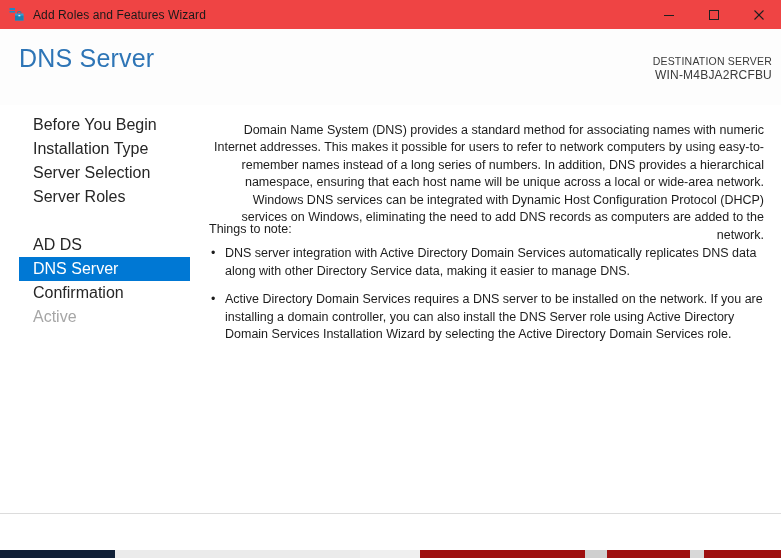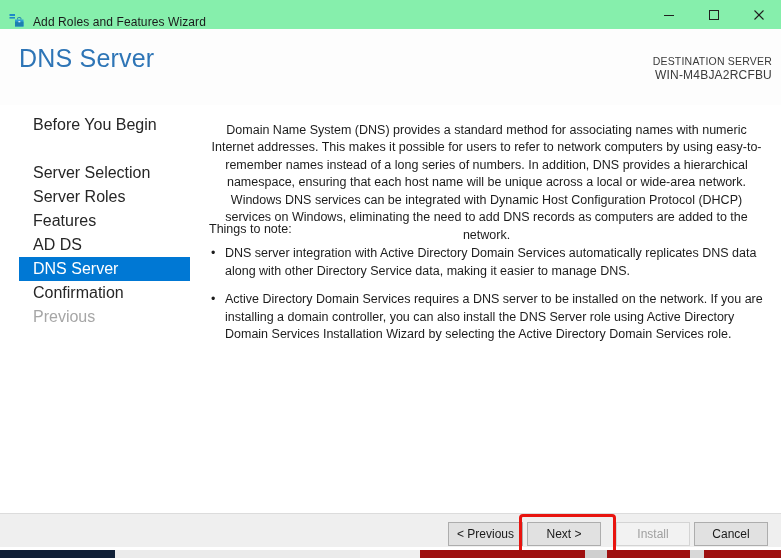--- a/index.html
+++ b/index.html
@@ -22,23 +22,23 @@
     background: #ffffff;
     box-sizing: border-box;
   }
 
   
   #title-bar {
     position: absolute;
     left: 0; top: 0;
     width: 781px;
     height: 29px;
-    background: #86efac;
-    display: flex;
-    align-items: flex-end;
+    background: #ef4444;
+    display: flex;
+    align-items: center;
   }
   #title-bar-icon {
     width: 16px;
     height: 16px;
     margin-left: 9px;
     margin-right: 8px;
     position: relative;
     flex: 0 0 auto;
   }
   #title-bar-text {
@@ -153,21 +153,21 @@
     background: #ffffff;
   }
   #intro-paragraph {
     position: absolute;
     left: 18px;
     top: 4px;
     width: 555px;
     font-size: 12.5px;
     color: #1c1c1c;
     line-height: 17.6px;
-    text-align: center;
+    text-align: right;
   }
   #things-to-note-label {
     position: absolute;
     left: 18px;
     top: 117px;
     font-size: 12.5px;
     color: #1c1c1c;
   }
   #notes-list {
     position: absolute;
@@ -348,63 +348,46 @@
   <div id="header">
     <div id="page-title">DNS Server</div>
     <div id="destination-server">
       <span id="destination-server-label">DESTINATION SERVER</span>
       <span id="destination-server-name">WIN-M4BJA2RCFBU</span>
     </div>
   </div>
 
   <div id="sidebar">
     <div class="nav-item" style="top:8px;">Before You Begin</div>
+    <div class="nav-item" style="top:32px;">Installation Type</div>
     <div class="nav-item" style="top:80px;">Server Roles</div>
     <div class="nav-item" style="top:56px;">Server Selection</div>
-    <div class="nav-item" style="top:104px;">Features</div>
     <div class="nav-item" style="top:128px;">AD DS</div>
     <div class="nav-item selected" style="top:152px;">DNS Server</div>
     <div class="nav-item" style="top:176px;">Confirmation</div>
-    <div class="nav-item disabled" style="top:200px;">Previous</div>
+    <div class="nav-item disabled" style="top:200px;">Active</div>
   </div>
   <div id="sidebar-divider"></div>
 
   <div id="content">
     <p id="intro-paragraph">Domain Name System (DNS) provides a standard method for associating names with numeric Internet addresses. This makes it possible for users to refer to network computers by using easy-to-remember names instead of a long series of numbers. In addition, DNS provides a hierarchical namespace, ensuring that each host name will be unique across a local or wide-area network. Windows DNS services can be integrated with Dynamic Host Configuration Protocol (DHCP) services on Windows, eliminating the need to add DNS records as computers are added to the network.</p>
     <div id="things-to-note-label">Things to note:</div>
     <ul id="notes-list">
       <li class="note-item">
         <span class="note-bullet">•</span>
         <span>DNS server integration with Active Directory Domain Services automatically replicates DNS data along with other Directory Service data, making it easier to manage DNS.</span>
       </li>
       <li class="note-item">
         <span class="note-bullet">•</span>
         <span>Active Directory Domain Services requires a DNS server to be installed on the network. If you are installing a domain controller, you can also install the DNS Server role using Active Directory Domain Services Installation Wizard by selecting the Active Directory Domain Services role.</span>
       </li>
     </ul>
   </div>
 
   <div id="footer-separator"></div>
-  <div id="footer">
-    <div id="footer-buttons">
-      <div id="btn-previous-wrap">
-        <div class="wiz-button">&lt; Previous</div>
-      </div>
-      <div id="btn-next-wrap">
-        <div class="wiz-button">Next &gt;</div>
-        <div id="next-highlight"></div>
-      </div>
-      <div id="btn-install-wrap">
-        <div class="wiz-button disabled">Install</div>
-      </div>
-      <div id="btn-cancel-wrap">
-        <div class="wiz-button">Cancel</div>
-      </div>
-    </div>
-  </div>
 
   <div id="bg-taskbar-left"></div>
   <div id="bg-strip-mid"></div>
   <div id="bg-strip-gray"></div>
   <div id="bg-red-bar"></div>
   <div id="bg-red-notch-a"></div>
   <div id="bg-red-notch-b"></div>
 
 </div>
 

